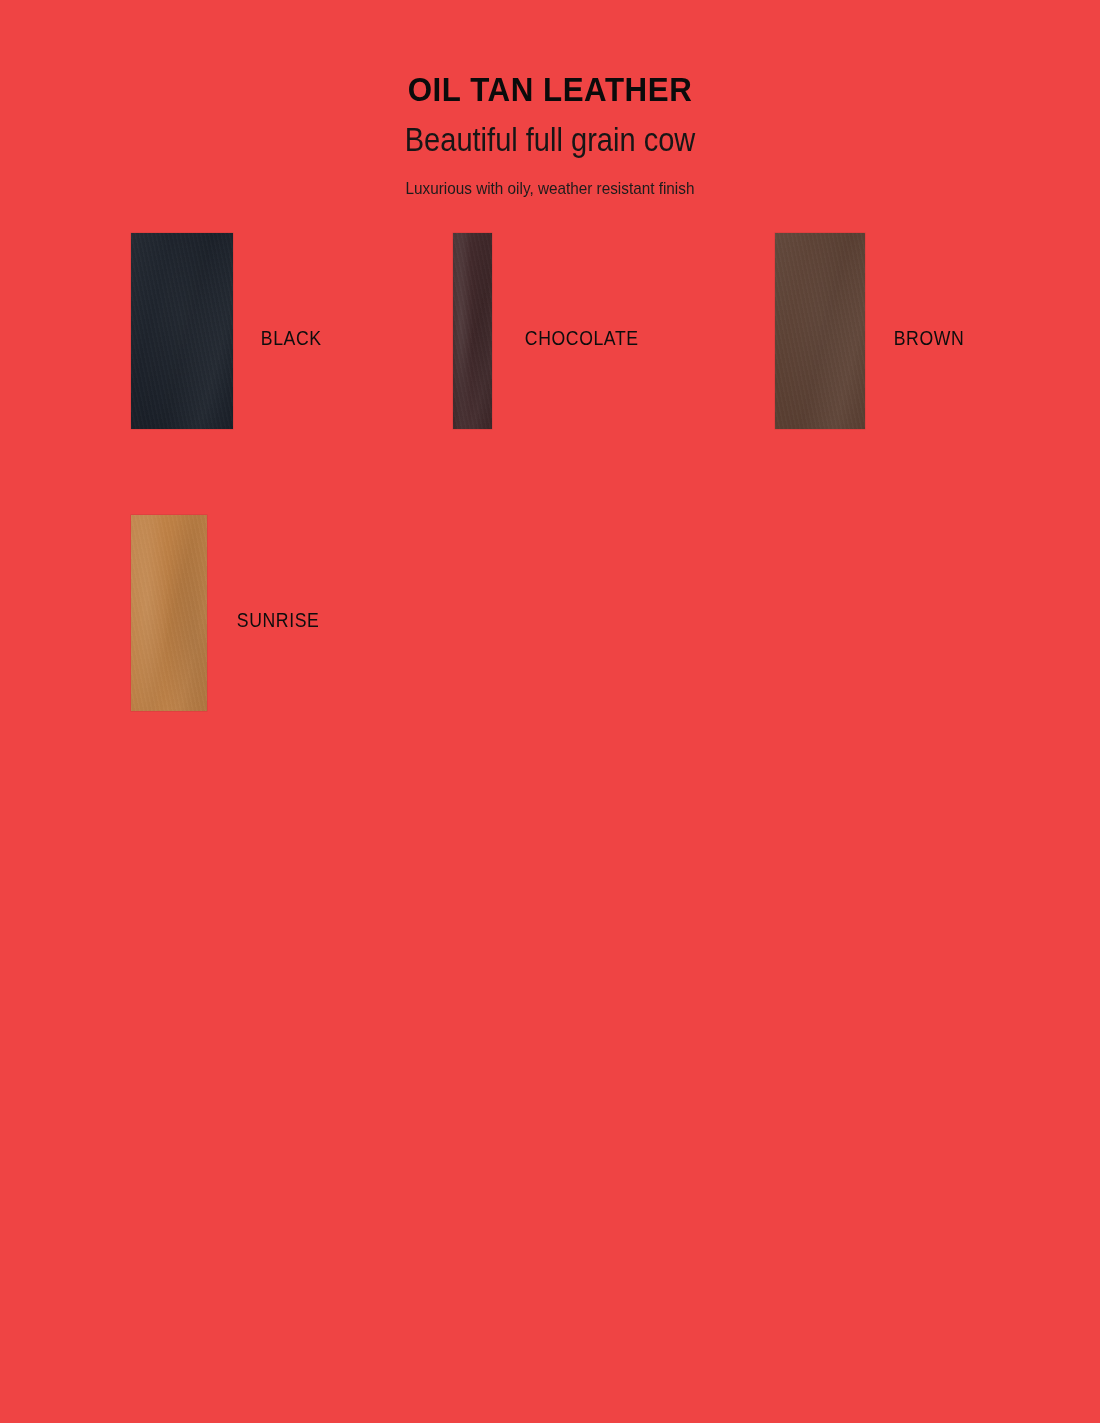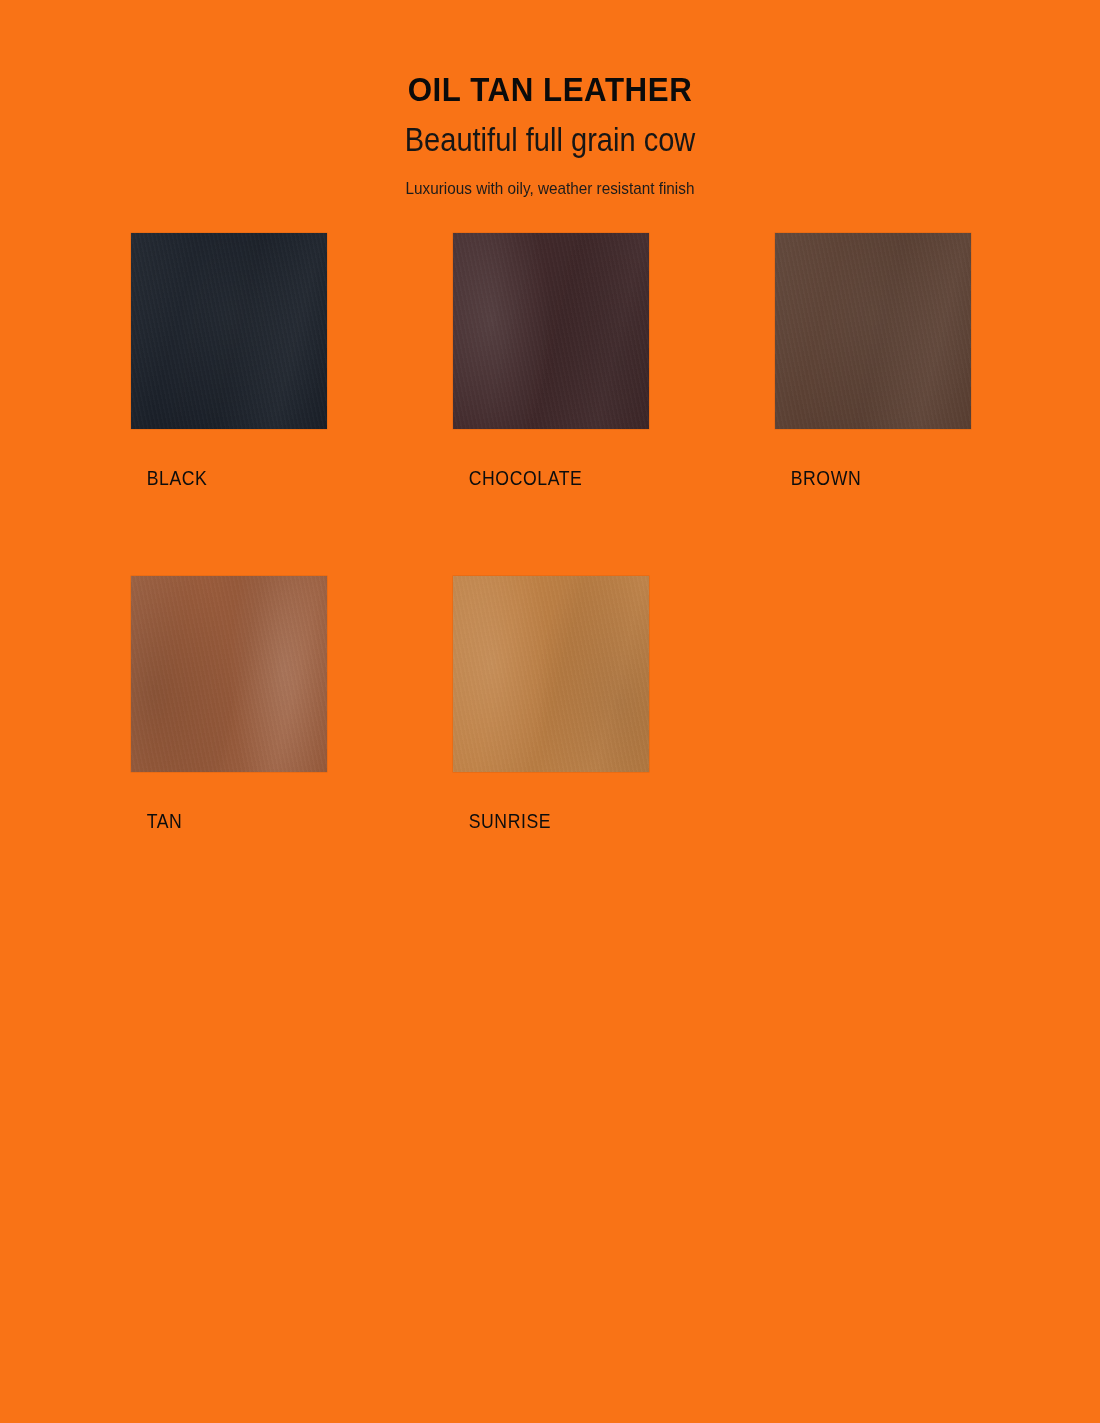--- a/index.html
+++ b/index.html
@@ -12,21 +12,21 @@
     height: 1423px;
     font-family: "Liberation Sans", sans-serif;
     color: #1a1a1a;
     overflow: hidden;
   }
 
   .page {
     position: relative;
     width: 1100px;
     height: 1423px;
-    background: #f97316;
+    background: #ef4444;
   }
 
   
   .header {
     padding-top: 72px;
     text-align: center;
   }
   .title {
     font-family: "Liberation Sans", sans-serif;
     font-weight: 700;
@@ -63,21 +63,22 @@
     width: 969px;
     display: grid;
     grid-template-columns: 196px 196px 196px;
     column-gap: 126px;
     row-gap: 0;
     margin-top: 34px;
   }
   .cell {
     width: 196px;
     display: flex;
-    flex-direction: column;
+    flex-direction: row;
+    align-items: center;
     margin-bottom: 86px;
     gap: 22px;
   }
   .swatch {
     position: relative;
     width: 196px;
     height: 196px;
     overflow: hidden;
     box-shadow: 0 0 0 0.5px rgba(0,0,0,0.12);
   }
@@ -167,28 +168,20 @@
     <div class="cell">
       <div class="swatch flat" style="background-color: rgb(91, 64, 51);">
         <span class="grain g1"></span>
         <span class="grain g2"></span>
         <span class="grain g3"></span>
       </div>
       <div class="label">BROWN</div>
     </div>
 
 
-    <div class="cell">
-      <div class="swatch sheen-right" style="background-color: rgb(154, 92, 60);">
-        <span class="grain g1"></span>
-        <span class="grain g2"></span>
-        <span class="grain g3"></span>
-      </div>
-      <div class="label">TAN</div>
-    </div>
 
     <div class="cell">
       <div class="swatch sheen-left" style="background-color: rgb(192, 130, 70);">
         <span class="grain g1"></span>
         <span class="grain g2"></span>
         <span class="grain g3"></span>
       </div>
       <div class="label">SUNRISE</div>
     </div>
 

